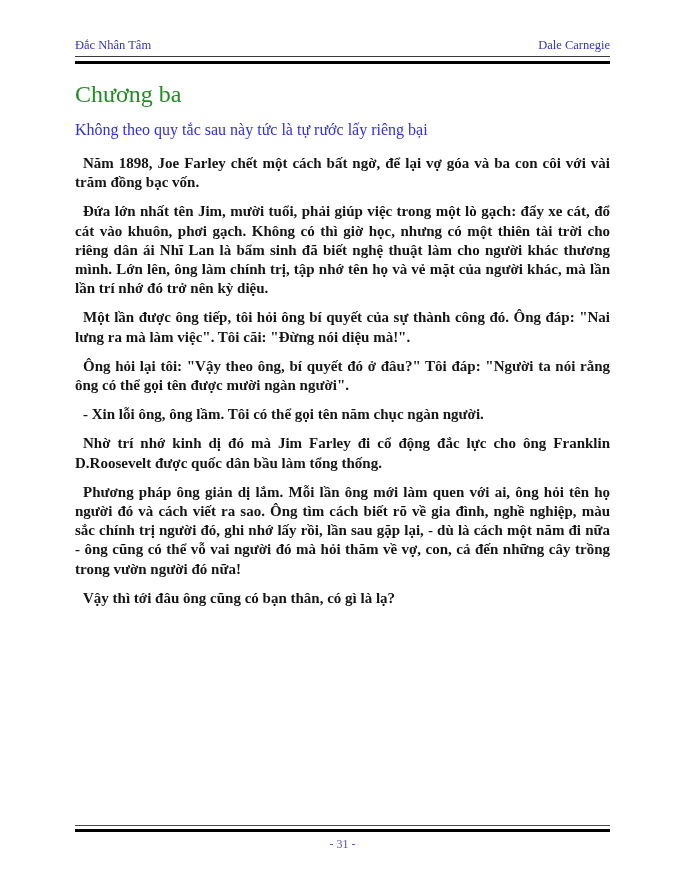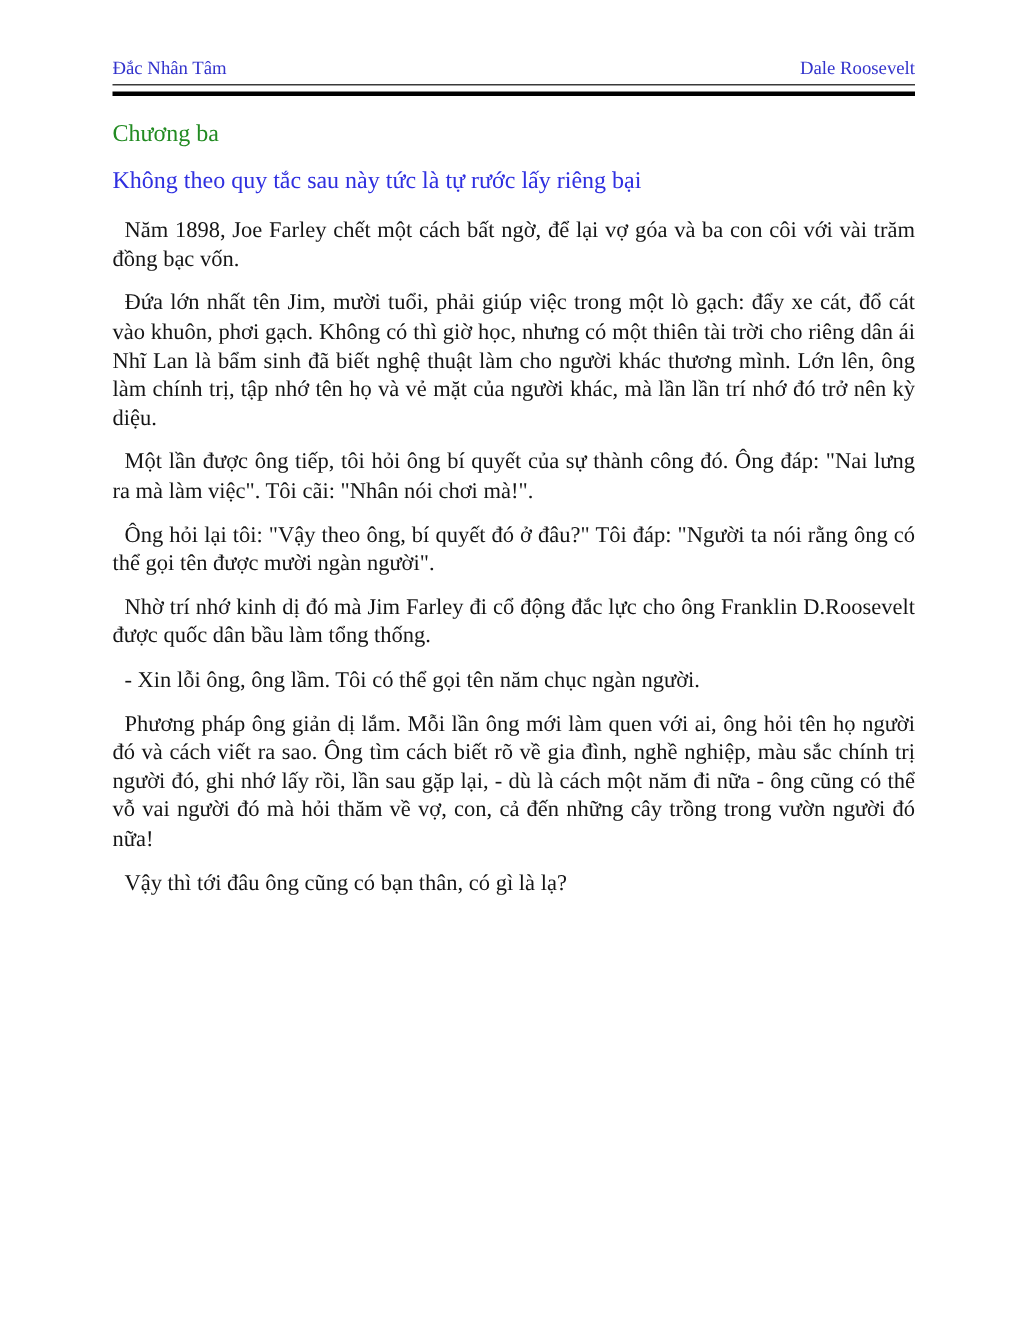--- a/index.html
+++ b/index.html
@@ -35,41 +35,42 @@
     border-bottom: 1px solid #3a3a3a;
   }
   .header-rule {
     height: 3px;
     background: var(--rule);
     margin-top: 4px;
   }
   
   .chapter-title {
     margin-top: 17px;
-    font-size: 16px;
+    font-size: 24px;
     font-weight: 400;
     color: var(--chapter-title);
   }
   .chapter-subtitle {
     margin-top: 13px;
     font-size: 16px;
     font-weight: 400;
     color: var(--subtitle);
   }
   
   .body-text {
     margin-top: 15px;
     font-size: 15px;
     line-height: 19.2px;
     color: var(--body-text);
     text-align: justify;
   }
   .body-text p {
     margin-bottom: 10px;
     text-indent: 8px;
+    font-weight: bold;
   }
   
   .footer {
     position: absolute;
     left: 75px;
     right: 70px;
     bottom: 28px;
   }
   .footer-rule-thin { height: 1px; background: #4a4a4a; }
   .footer-rule-thick { height: 3px; background: var(--rule); margin-top: 3px; }
@@ -80,33 +81,38 @@
     color: var(--page-number);
   }
 </style>
 </head>
 <body>
 
 <div class="page">
 
   <div class="header-row">
     <span>Đắc Nhân Tâm</span>
-    <span>Dale Roosevelt</span>
+    <span>Dale Carnegie</span>
   </div>
   <div class="header-rule"></div>
 
   <h1 class="chapter-title">Chương ba</h1>
 
   <h2 class="chapter-subtitle">Không theo quy tắc sau này tức là tự rước lấy riêng bại</h2>
 
   <div class="body-text">
       <p>Năm 1898, Joe Farley chết một cách bất ngờ, để lại vợ góa và ba con côi với vài trăm đồng bạc vốn.</p>
       <p>Đứa lớn nhất tên Jim, mười tuổi, phải giúp việc trong một lò gạch: đẩy xe cát, đổ cát vào khuôn, phơi gạch. Không có thì giờ học, nhưng có một thiên tài trời cho riêng dân ái Nhĩ Lan là bẩm sinh đã biết nghệ thuật làm cho người khác thương mình. Lớn lên, ông làm chính trị, tập nhớ tên họ và vẻ mặt của người khác, mà lần lần trí nhớ đó trở nên kỳ diệu.</p>
-      <p>Một lần được ông tiếp, tôi hỏi ông bí quyết của sự thành công đó. Ông đáp: "Nai lưng ra mà làm việc". Tôi cãi: "Nhân nói chơi mà!".</p>
+      <p>Một lần được ông tiếp, tôi hỏi ông bí quyết của sự thành công đó. Ông đáp: "Nai lưng ra mà làm việc". Tôi cãi: "Đừng nói diệu mà!".</p>
       <p>Ông hỏi lại tôi: "Vậy theo ông, bí quyết đó ở đâu?" Tôi đáp: "Người ta nói rằng ông có thể gọi tên được mười ngàn người".</p>
+      <p>- Xin lỗi ông, ông lầm. Tôi có thể gọi tên năm chục ngàn người.</p>
       <p>Nhờ trí nhớ kinh dị đó mà Jim Farley đi cổ động đắc lực cho ông Franklin D.Roosevelt được quốc dân bầu làm tổng thống.</p>
-      <p>- Xin lỗi ông, ông lầm. Tôi có thể gọi tên năm chục ngàn người.</p>
       <p>Phương pháp ông giản dị lắm. Mỗi lần ông mới làm quen với ai, ông hỏi tên họ người đó và cách viết ra sao. Ông tìm cách biết rõ về gia đình, nghề nghiệp, màu sắc chính trị người đó, ghi nhớ lấy rồi, lần sau gặp lại, - dù là cách một năm đi nữa - ông cũng có thể vỗ vai người đó mà hỏi thăm về vợ, con, cả đến những cây trồng trong vườn người đó nữa!</p>
       <p>Vậy thì tới đâu ông cũng có bạn thân, có gì là lạ?</p>
     </div>
 
+  <div class="footer">
+    <div class="footer-rule-thin"></div>
+    <div class="footer-rule-thick"></div>
+    <div class="page-number">- 31 -</div>
+  </div>
 
 </div>
 
 </body></html>

